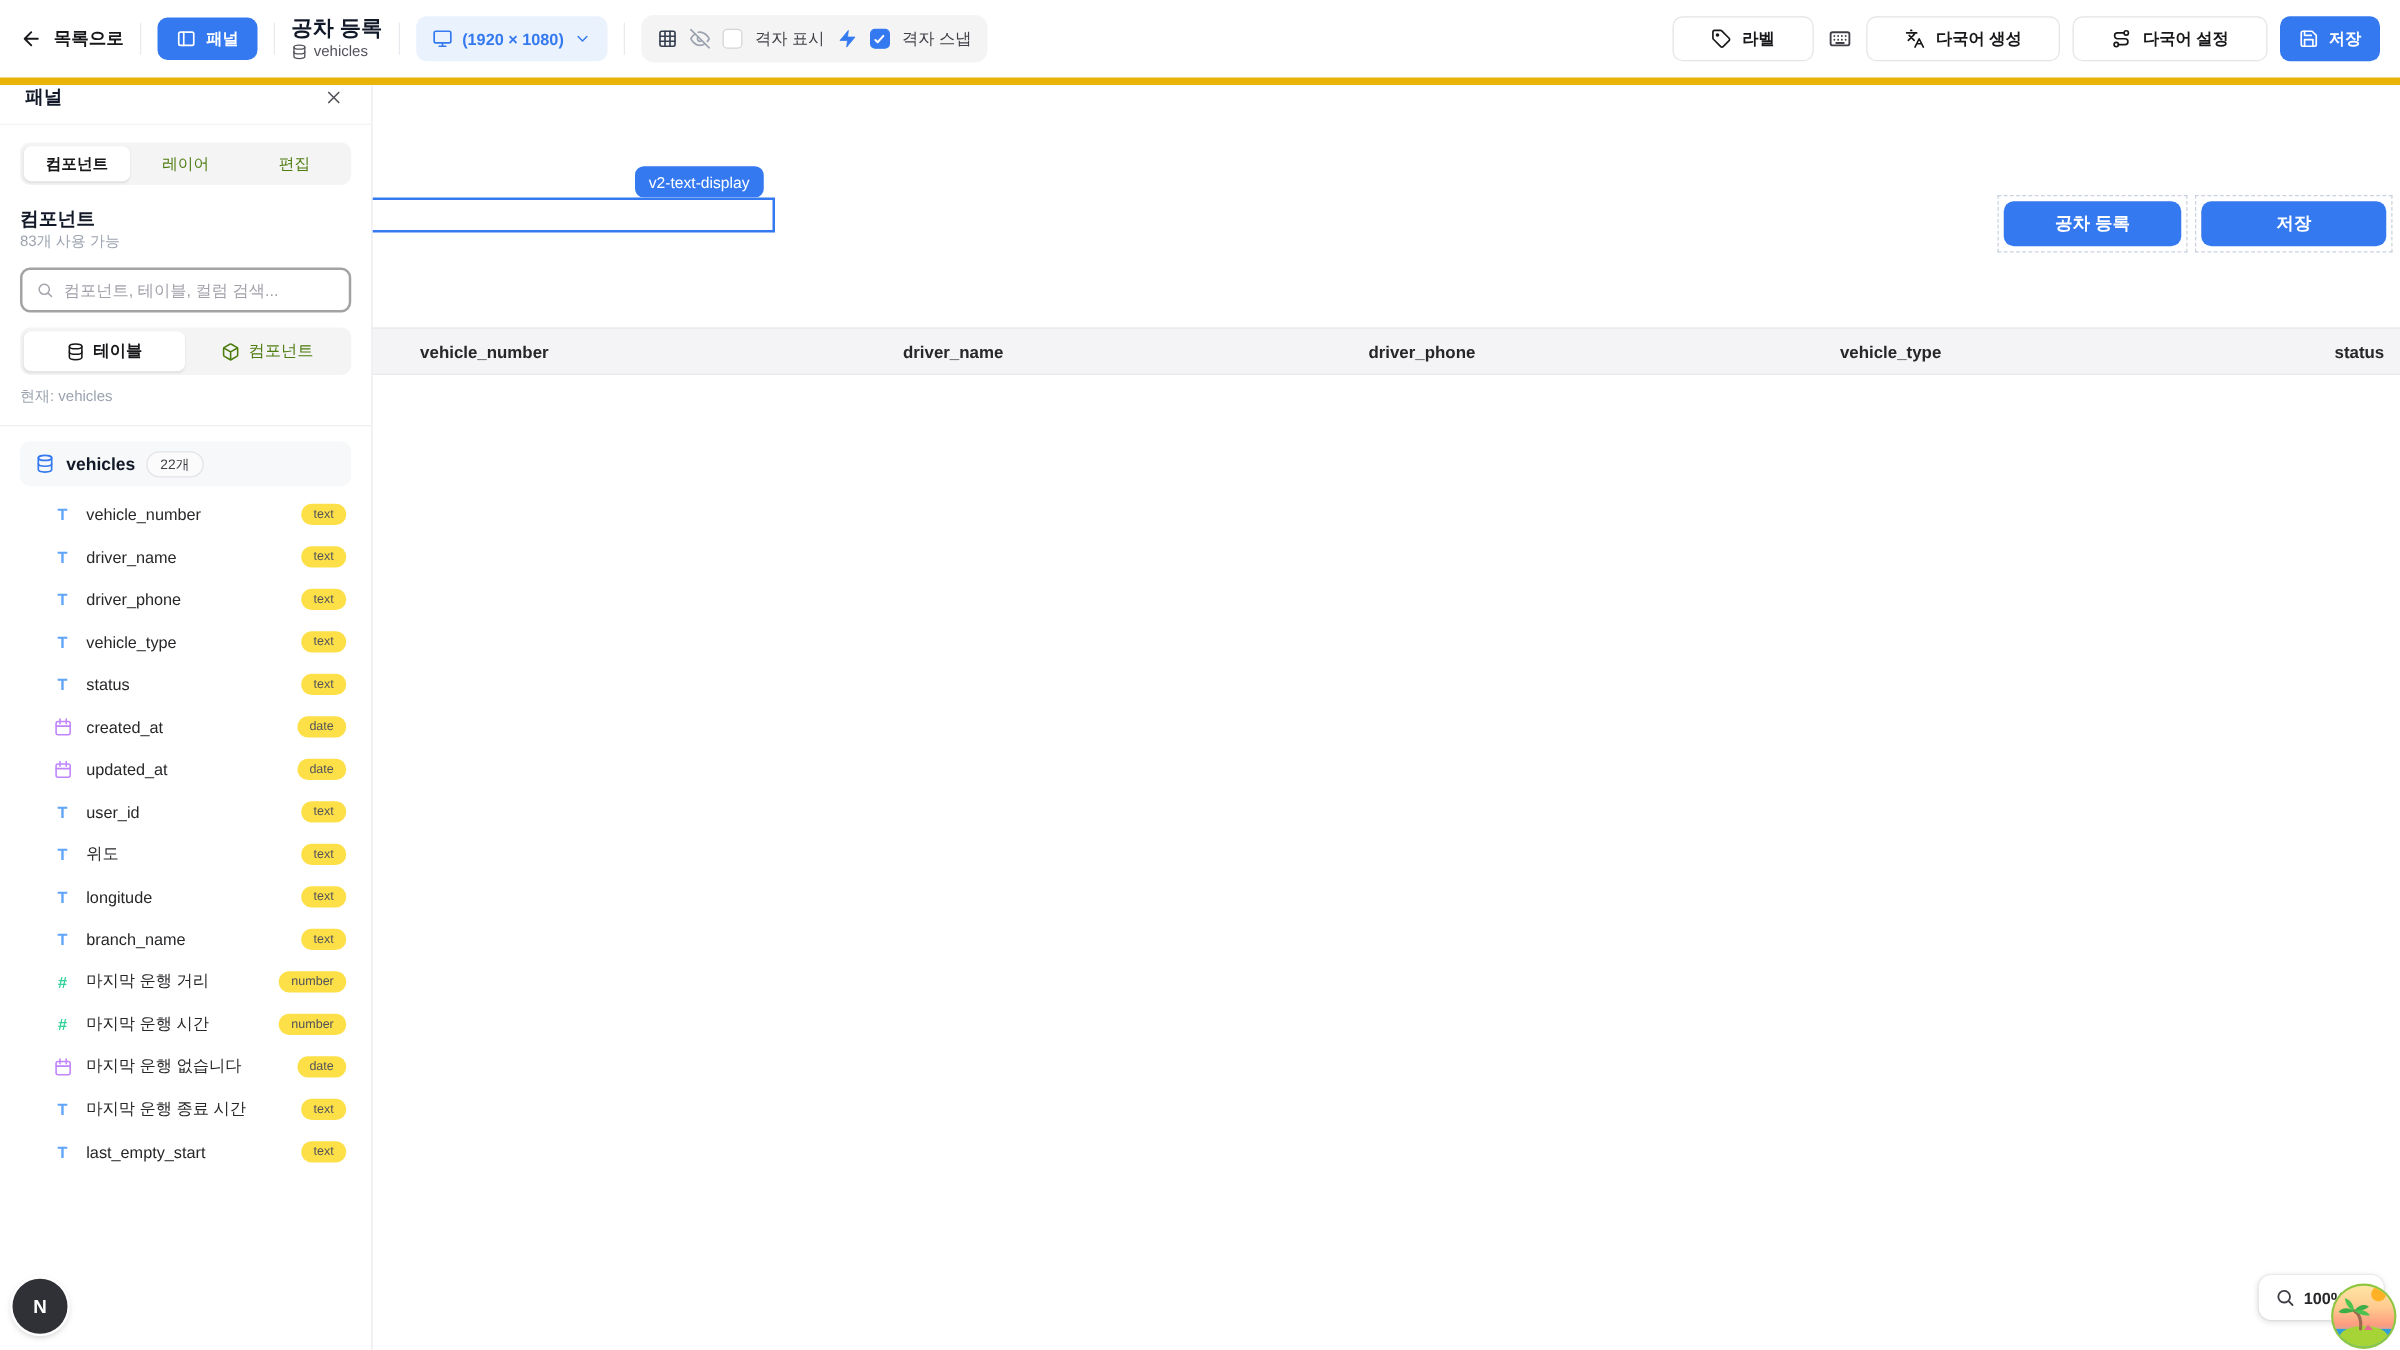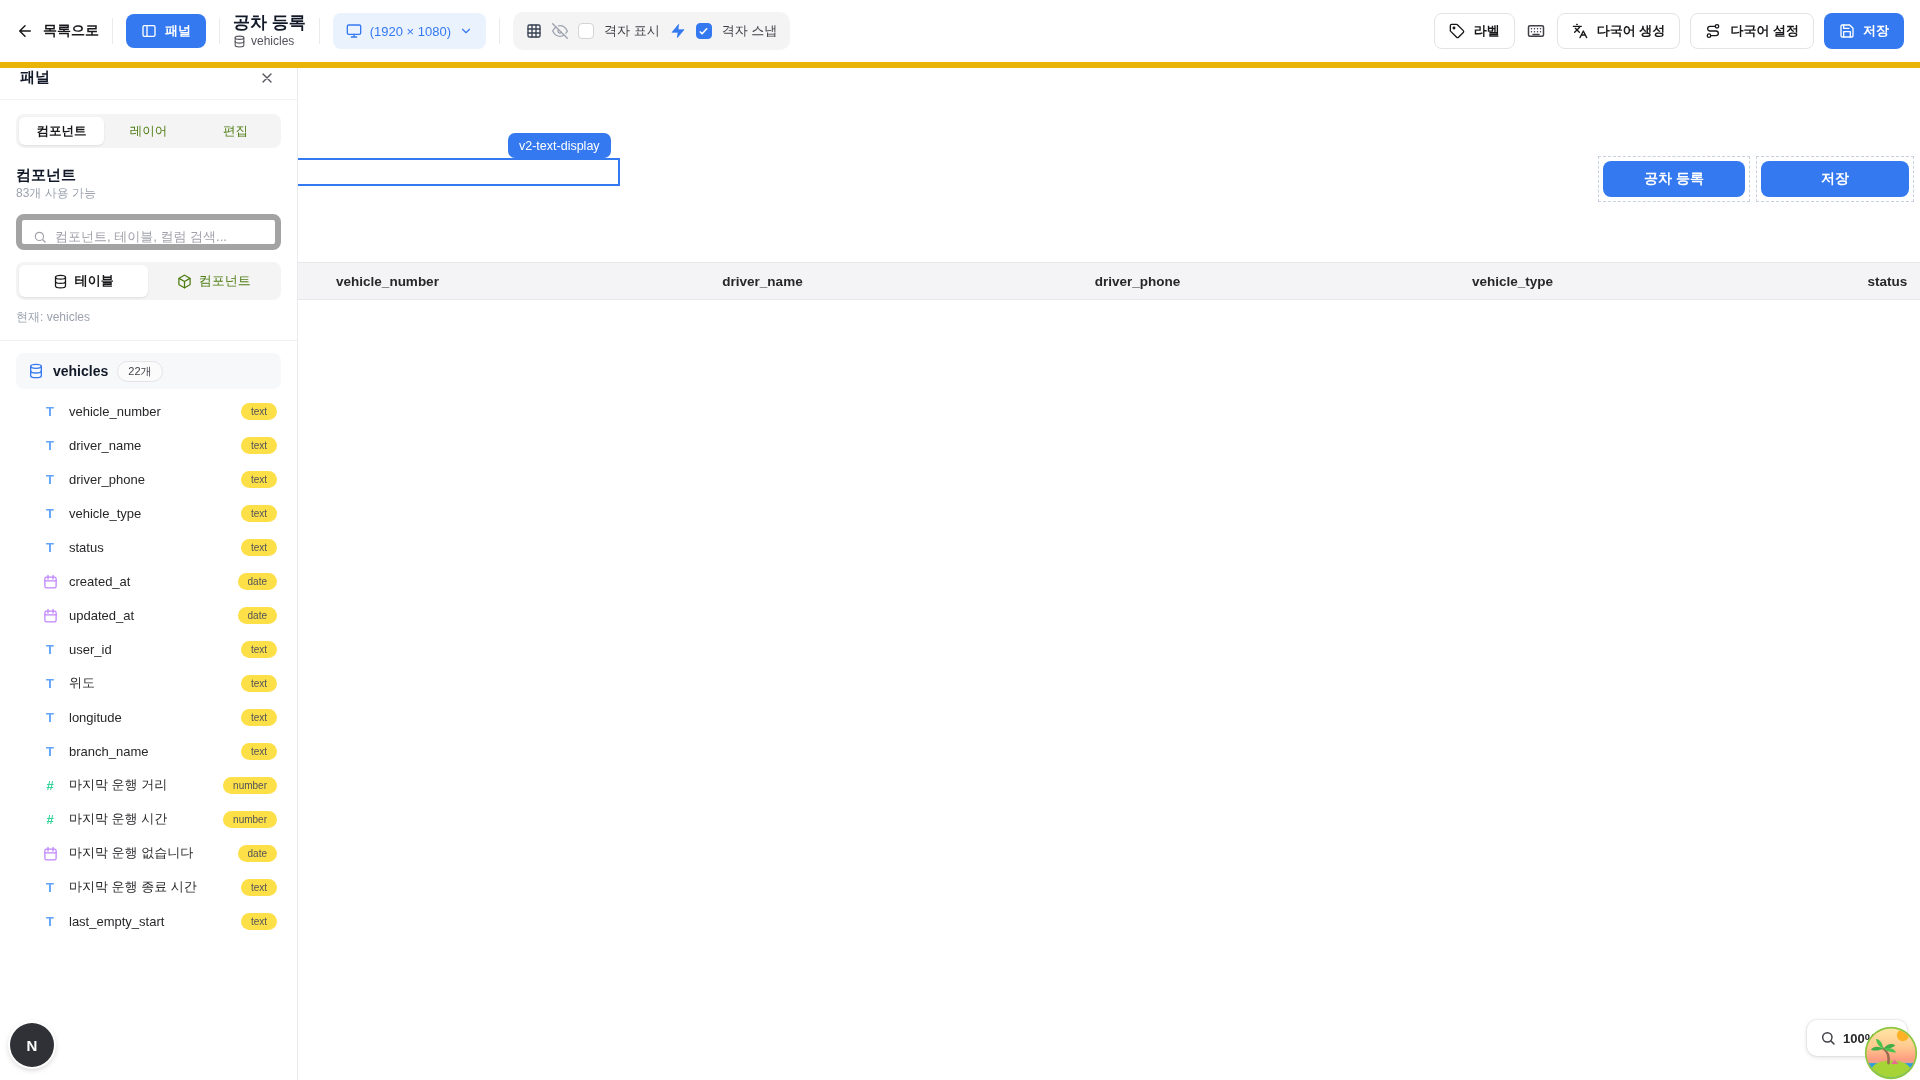--- a/index.html
+++ b/index.html
@@ -17,26 +17,26 @@
   .topbar{position:absolute;top:0;left:0;right:0;height:68px;background:#fff;border-bottom:6px solid #eab308;display:flex;align-items:center;justify-content:space-between;padding:0 16px;z-index:30}
   .tb-left{display:flex;align-items:center;gap:13px}
   .tb-right{display:flex;align-items:center;gap:10px}
   .vdiv{width:1px;height:26px;background:#e8eaed}
   .tb-back{display:flex;align-items:center;gap:9px;font-size:14px;font-weight:600;color:#18181b;background:none;border:none;cursor:pointer}
   .btn-blue{display:flex;align-items:center;gap:8px;background:var(--accent);color:#fff;border:none;border-radius:8px;height:36px;padding:0 15px;font-size:13px;font-weight:600;cursor:pointer}
   .btn-panel{height:34px}
   .tb-title{display:flex;flex-direction:column;justify-content:center;gap:3px}
   .tb-title-main{font-size:17px;font-weight:700;color:#111827;line-height:1.05}
   .tb-title-sub{display:flex;align-items:center;gap:5px;font-size:12px;color:#52525b}
-  .res-pill{display:flex;align-items:center;gap:8px;background:var(--accent-light);color:var(--accent);border:none;border-radius:8px;height:36px;padding:0 13px;font-size:13px;font-weight:400;cursor:pointer}
+  .res-pill{display:flex;align-items:center;gap:8px;background:var(--accent-light);color:var(--accent);border:none;border-radius:8px;height:36px;padding:0 13px;font-size:13px;font-weight:700;cursor:pointer}
   .grid-group{display:flex;align-items:center;gap:10px;background:#f4f4f5;border-radius:10px;height:38px;padding:0 13px;font-size:13px;color:#3f3f46}
   .c-dark{color:#374151}.c-mute{color:#9ca3af}.c-blue{color:var(--accent)}
   .checkbox{width:16px;height:16px;border:1.5px solid #d4d4d8;border-radius:4px;background:#fff;display:inline-flex;align-items:center;justify-content:center;cursor:pointer;flex:none}
   .checkbox.checked{background:var(--accent);border-color:var(--accent)}
-  .btn-outline{display:flex;align-items:center;gap:9px;background:#fff;border:1px solid #e4e4e7;border-radius:8px;height:36px;padding:0 14px;font-size:13px;font-weight:600;color:#18181b;cursor:pointer}
+  .btn-outline{display:flex;align-items:center;gap:9px;background:#fff;border:1px solid #e4e4e7;border-radius:8px;height:36px;padding:0 30px;font-size:13px;font-weight:600;color:#18181b;cursor:pointer}
   .icon-btn{background:none;border:none;display:flex;color:#3f3f46;cursor:pointer;padding:2px}
 
   
   .canvas{position:absolute;left:0;right:0;top:56px;bottom:0;background:#fff;z-index:1}
   .sel-tooltip{position:absolute;left:508px;top:77px;height:25px;background:var(--accent);color:#fff;font-size:12.5px;border-radius:7px;display:flex;align-items:center;padding:0 11px}
   .sel-box{position:absolute;left:200px;top:102px;width:420px;height:28px;border:2px solid var(--accent);background:#fff;cursor:pointer}
   .dash-wrap{position:absolute;top:100px;border:1px dashed #c9d2dc;padding:4px;cursor:pointer}
   .pos-register{left:1598px}
   .pos-save{left:1756px}
   .cv-btn{height:36px;border:none;border-radius:8px;background:var(--accent);color:#fff;font-size:14px;font-weight:600;cursor:pointer}
@@ -56,21 +56,21 @@
   
   .panel{position:absolute;top:56px;left:0;bottom:0;width:298px;background:#fff;border-right:1px solid #e8eaed;z-index:20}
   .panel-head{height:44px;display:flex;align-items:center;justify-content:space-between;padding:0 20px;border-bottom:1px solid #f1f2f4}
   .panel-title{font-size:15px;font-weight:700;color:#111827}
   .panel-body{padding:14px 16px 0}
   .seg{display:flex;background:#f4f4f5;border-radius:8px;padding:3px;gap:2px}
   .seg-item{flex:1;height:28px;display:flex;align-items:center;justify-content:center;gap:7px;border:none;background:transparent;border-radius:6px;font-size:12.5px;color:#4d7c0f;font-weight:500;cursor:pointer}
   .seg-item.active{background:#fff;color:#18181b;font-weight:600;box-shadow:0 1px 2px rgba(0,0,0,.09)}
   .sec-title{margin-top:18px;font-size:15px;font-weight:700;color:#111827}
   .sec-sub{margin-top:0;font-size:12px;color:#9ca3af}
-  .search{margin-top:12px;height:36px;border:6px solid #a3a3a3;border-radius:8px;display:flex;align-items:flex-end;gap:8px;padding:0 11px;color:#a1a1aa}
+  .search{margin-top:12px;height:36px;border:2px solid #a3a3a3;border-radius:8px;display:flex;align-items:center;gap:8px;padding:0 11px;color:#a1a1aa}
   .search input{border:none;outline:none;flex:1;font-size:13px;color:#18181b;background:transparent}
   .search input::placeholder{color:#a1a1aa}
   .seg-mode{margin-top:12px}
   .seg-mode .seg-item{height:32px;font-size:13px}
   .add-table{margin-top:20px;width:100%;height:38px;border:1px solid #e4e4e7;background:#fff;border-radius:10px;display:flex;align-items:center;gap:9px;padding:0 13px;font-size:13.5px;font-weight:600;color:#18181b;cursor:pointer}
   .add-table .right{margin-left:auto;color:#52525b}
   .current{margin-top:9px;font-size:12px;color:#9ca3af}
   .hdiv{margin:14px -16px 0;height:1px;background:#eef0f2}
   .tbl-head{margin-top:12px;background:#f7f8f9;border-radius:8px;height:36px;display:flex;align-items:center;gap:9px;padding:0 12px;cursor:pointer}
   .tbl-name{font-size:14px;font-weight:700;color:#111827}

